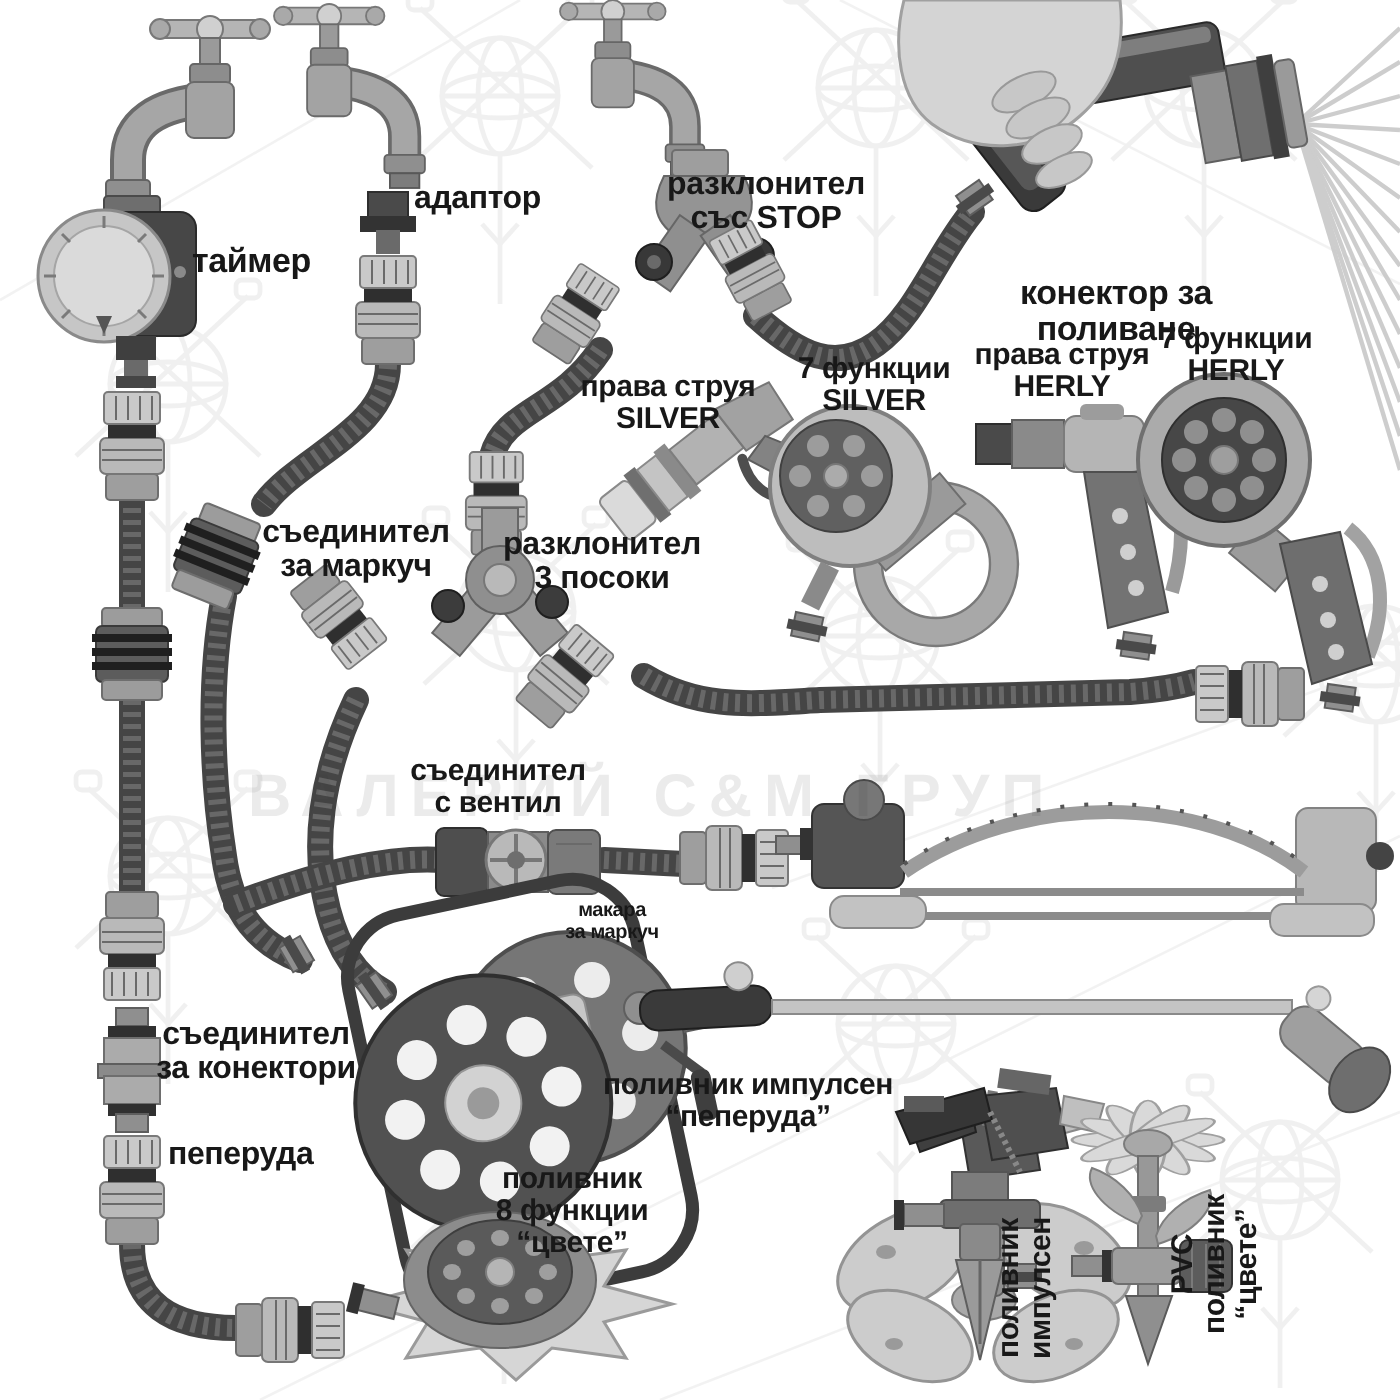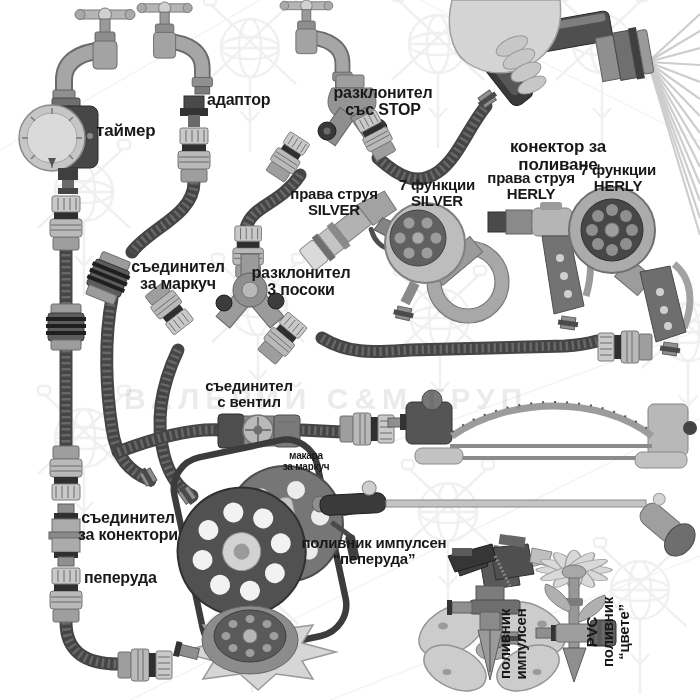--- a/index.html
+++ b/index.html
@@ -516,17 +516,20 @@
 3 посоки</div>
   <div class="lbl" style="left:249px;top:378px;font-size:15px;">съединител
 с вентил</div>
   <div class="lbl" style="left:306px;top:451px;font-size:10px;">макара
 за маркуч</div>
   <div class="lbl" style="left:128px;top:509px;font-size:16px;">съединител
 за конектори</div>
   <div class="lbl left" style="left:84px;top:569px;font-size:16px;">пеперуда</div>
   <div class="lbl" style="left:374px;top:535px;font-size:15px;">поливник импулсен
 “пеперуда”</div>
+  <div class="lbl" style="left:286px;top:582px;font-size:15px;">поливник
+8 функции
+“цвете”</div>
   <div class="lbl vert" style="left:513px;top:644px;font-size:15px;">поливник
 импулсен</div>
   <div class="lbl vert" style="left:608px;top:632px;font-size:15px;">PVC поливник
 “цвете”</div>
 </div>
 
 </body></html>

